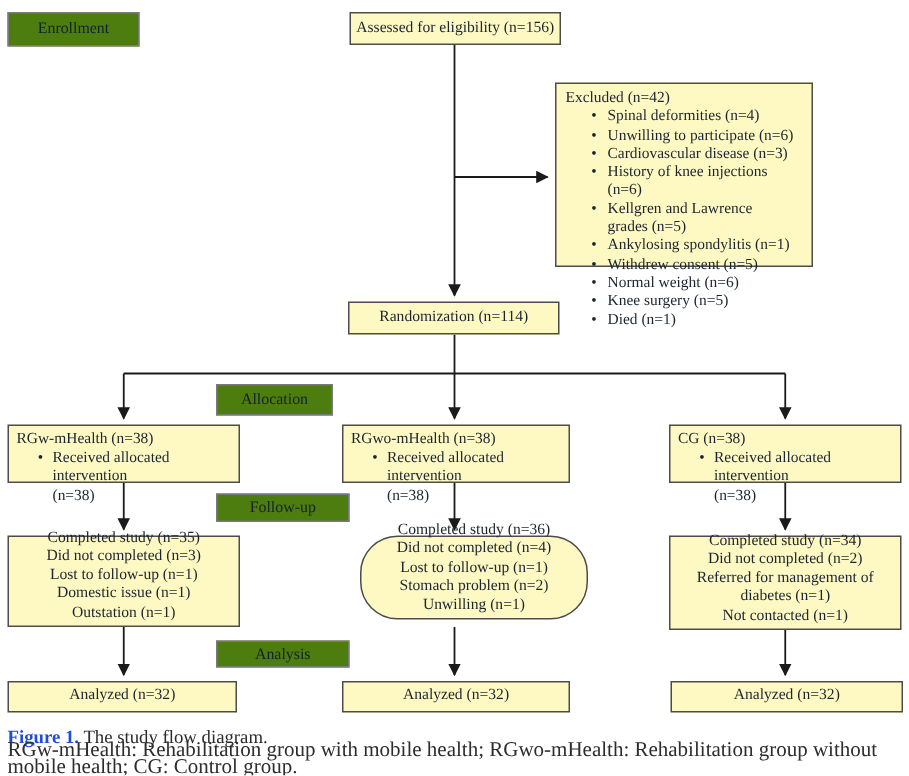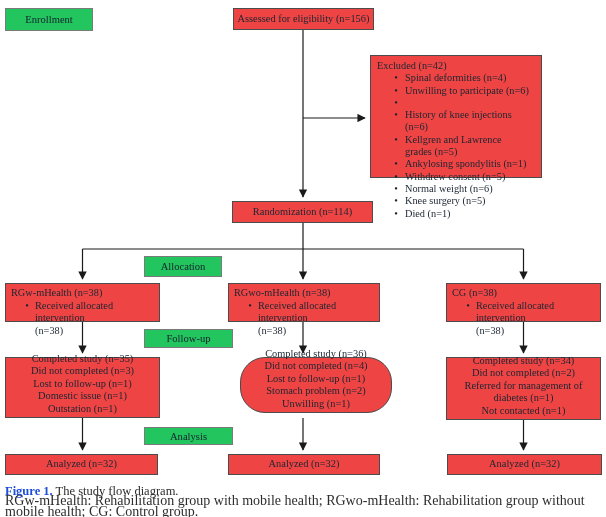--- a/index.html
+++ b/index.html
@@ -6,29 +6,29 @@
   #figure-canvas{
     position:relative;
     width:606px;height:517px;
     background:#ffffff;
     font-family:"Liberation Serif", serif;
     color:#1b2531;
     overflow:hidden;
   }
   .box{
     position:absolute;
-    background:#ef4444;
+    background:#fef9c3;
     border:1.5px solid #4c4c4c;
     box-sizing:border-box;
     font-size:10.4px;
     line-height:12.5px;
   }
   .label-box{
     position:absolute;
-    background:#22c55e;
+    background:#4d7c0f;
     border:1.5px solid #7a7a7a;
     box-sizing:border-box;
     display:flex;align-items:center;justify-content:center;
     font-size:10.6px;
     color:#15222e;
     text-align:right;
   }
   .center-box{display:flex;align-items:center;justify-content:center;text-align:center;}
   .multi-center{display:flex;flex-direction:column;align-items:center;justify-content:flex-end;text-align:center;padding:2px 0;}
   .group-box{padding:3px 4px 2px 5px;font-size:10.3px;}
@@ -83,20 +83,21 @@
     <div class="excl-row">
         <span class="bullet-dot">•</span>
         <span>Spinal deformities (n=4)</span>
       </div>
     <div class="excl-row">
         <span class="bullet-dot">•</span>
         <span>Unwilling to participate (n=6)</span>
       </div>
     <div class="excl-row">
         <span class="bullet-dot">•</span>
+        <span>Cardiovascular disease (n=3)</span>
       </div>
     <div class="excl-row">
         <span class="bullet-dot">•</span>
         <span>History of knee injections (n=6)</span>
       </div>
     <div class="excl-row">
         <span class="bullet-dot">•</span>
         <span>Kellgren and Lawrence grades (n=5)</span>
       </div>
     <div class="excl-row">

